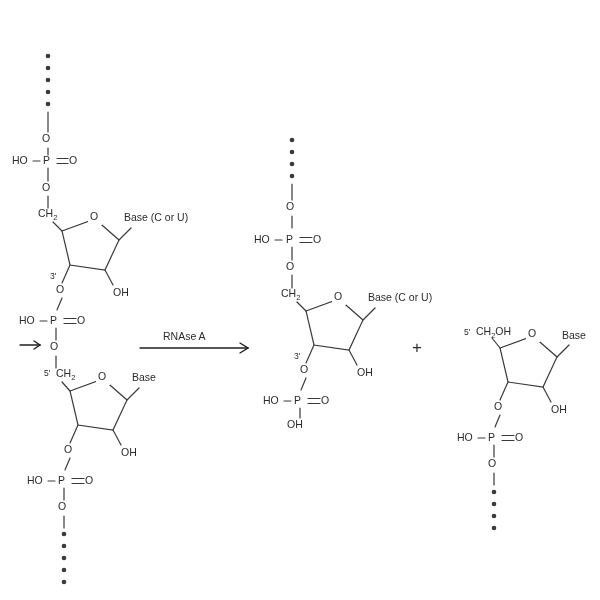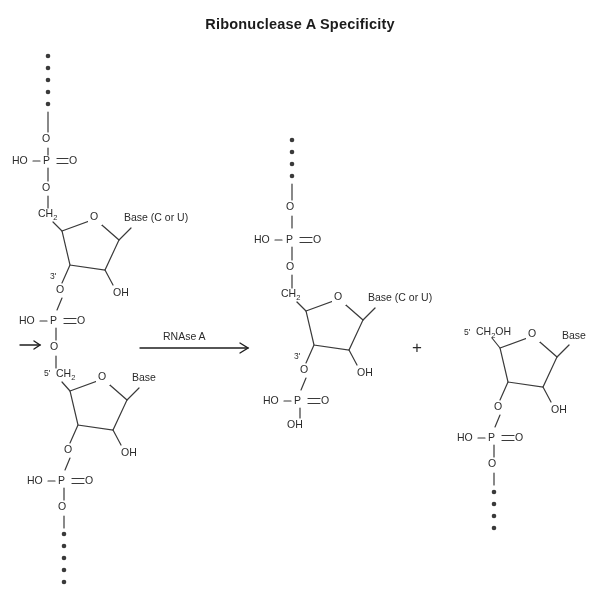--- a/index.html
+++ b/index.html
@@ -58,21 +58,20 @@
     width: 600px;
     height: 600px;
     pointer-events: none;
   }
 </style>
 </head>
 <body>
 
 <div id="canvas">
 
-  <div class="title">Ribonuclease A Specificity</div>
 
   <svg viewBox="0 0 600 600">
     <g stroke="#3a3a3a" stroke-width="1.2" fill="none" stroke-linecap="round">
 
       <g fill="#3a3a3a" stroke="none">
         <circle cx="48" cy="56" r="2.3"></circle>
         <circle cx="48" cy="68" r="2.3"></circle>
         <circle cx="48" cy="80" r="2.3"></circle>
         <circle cx="48" cy="92" r="2.3"></circle>
         <circle cx="48" cy="104" r="2.3"></circle>

